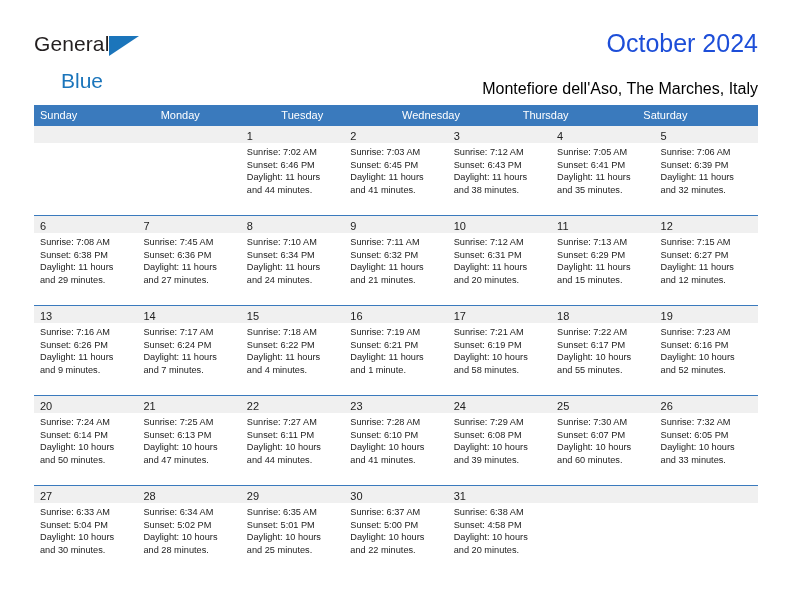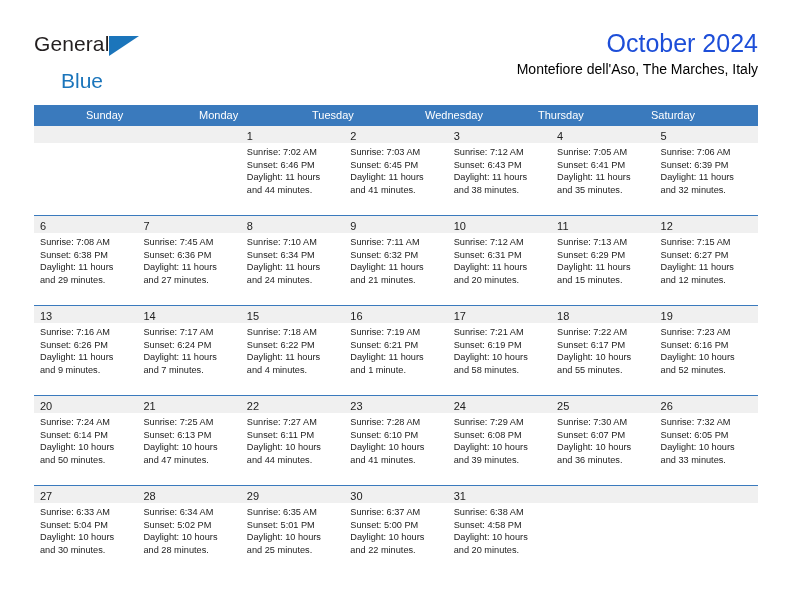--- a/index.html
+++ b/index.html
@@ -70,39 +70,38 @@
     top: 0;
     text-align: right;
   }
   .cal-title {
     font-size: 25px;
     color: #1d4ed8;
     line-height: 30px;
     white-space: nowrap;
   }
   .cal-subtitle {
-    font-size: 14px;
+    font-size: 16px;
     color: #000000;
     line-height: 20px;
-    margin-top: 1px;
+    margin-top: 21px;
     white-space: nowrap;
   }
 
   
   .calendar {
     position: absolute;
     left: 34px;
     top: 105px;
     width: 724px;
   }
   .dow-row {
     display: flex;
     background: #3a7abd;
     height: 21px;
-    padding-left: 46px;
   }
   .dow-cell {
     flex: 1 1 0;
     color: #ffffff;
     font-size: 11px;
     line-height: 21px;
     padding-left: 6px;
     box-sizing: border-box;
     white-space: nowrap;
   }
@@ -405,21 +404,21 @@
               <div class="day-line">Daylight: 10 hours</div>
               <div class="day-line">and 39 minutes.</div>
             </div>
           </div>
           <div class="day">
             <div class="day-num-band"><span class="day-num">25</span></div>
             <div class="day-body">
               <div class="day-line">Sunrise: 7:30 AM</div>
               <div class="day-line">Sunset: 6:07 PM</div>
               <div class="day-line">Daylight: 10 hours</div>
-              <div class="day-line">and 36 minutes.</div>
+              <div class="day-line">and 60 minutes.</div>
             </div>
           </div>
           <div class="day">
             <div class="day-num-band"><span class="day-num">26</span></div>
             <div class="day-body">
               <div class="day-line">Sunrise: 7:32 AM</div>
               <div class="day-line">Sunset: 6:05 PM</div>
               <div class="day-line">Daylight: 10 hours</div>
               <div class="day-line">and 33 minutes.</div>
             </div>

